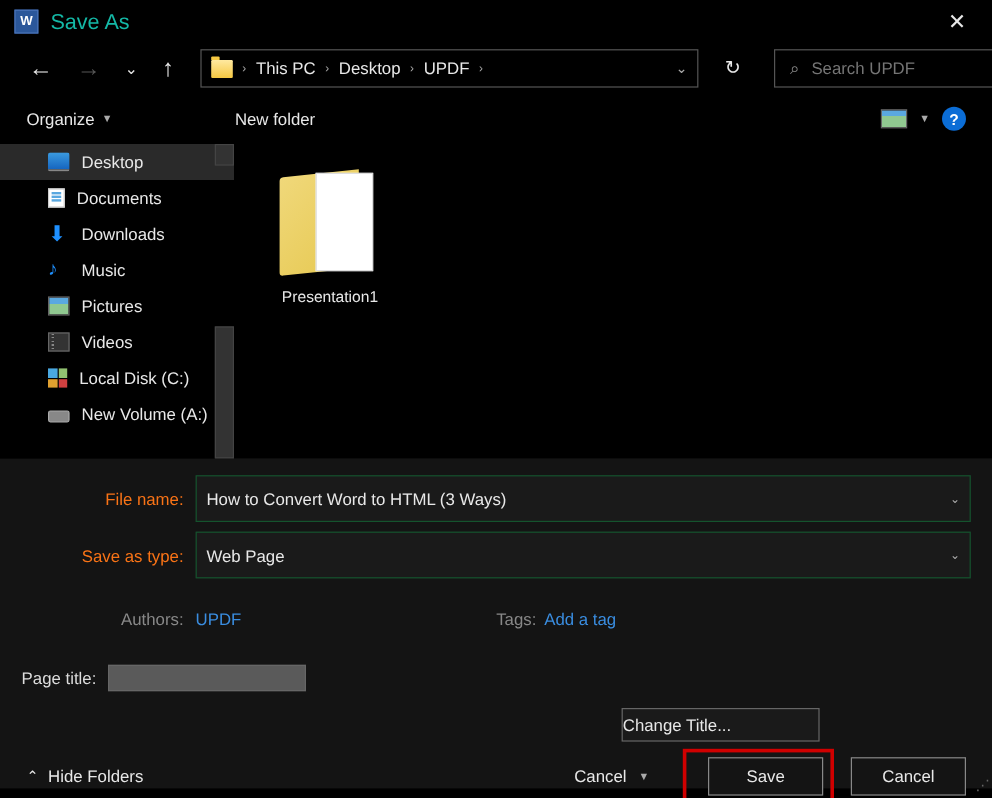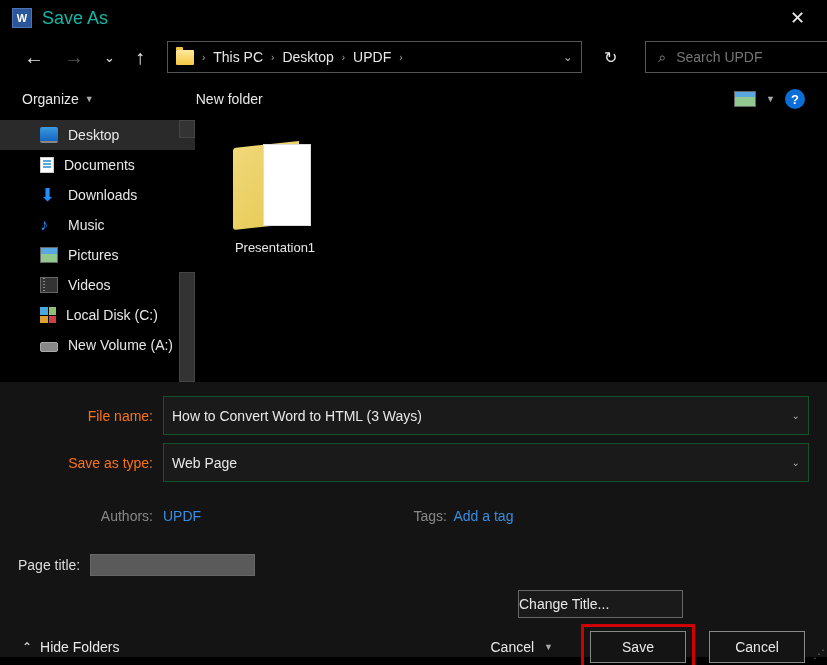--- a/index.html
+++ b/index.html
@@ -235,21 +235,21 @@
 
   <div class="footer">
     <span class="hide-chev">⌃</span>
     <span>Hide Folders</span>
     <div class="footer-spacer"></div>
     <div class="tools-btn">
       <span>Cancel</span>
       <span class="dd-caret">▼</span>
     </div>
     <span class="hl-box">
-      <span class="action-btn" style="margin-left:0">
+      <span class="action-btn" style="margin-left:12px">
         <span>Save</span>
       </span>
     </span>
     <span class="action-btn">
       <span>Cancel</span>
     </span>
   </div>
   <span class="resize-grip">⋰</span>
 </div>
 

